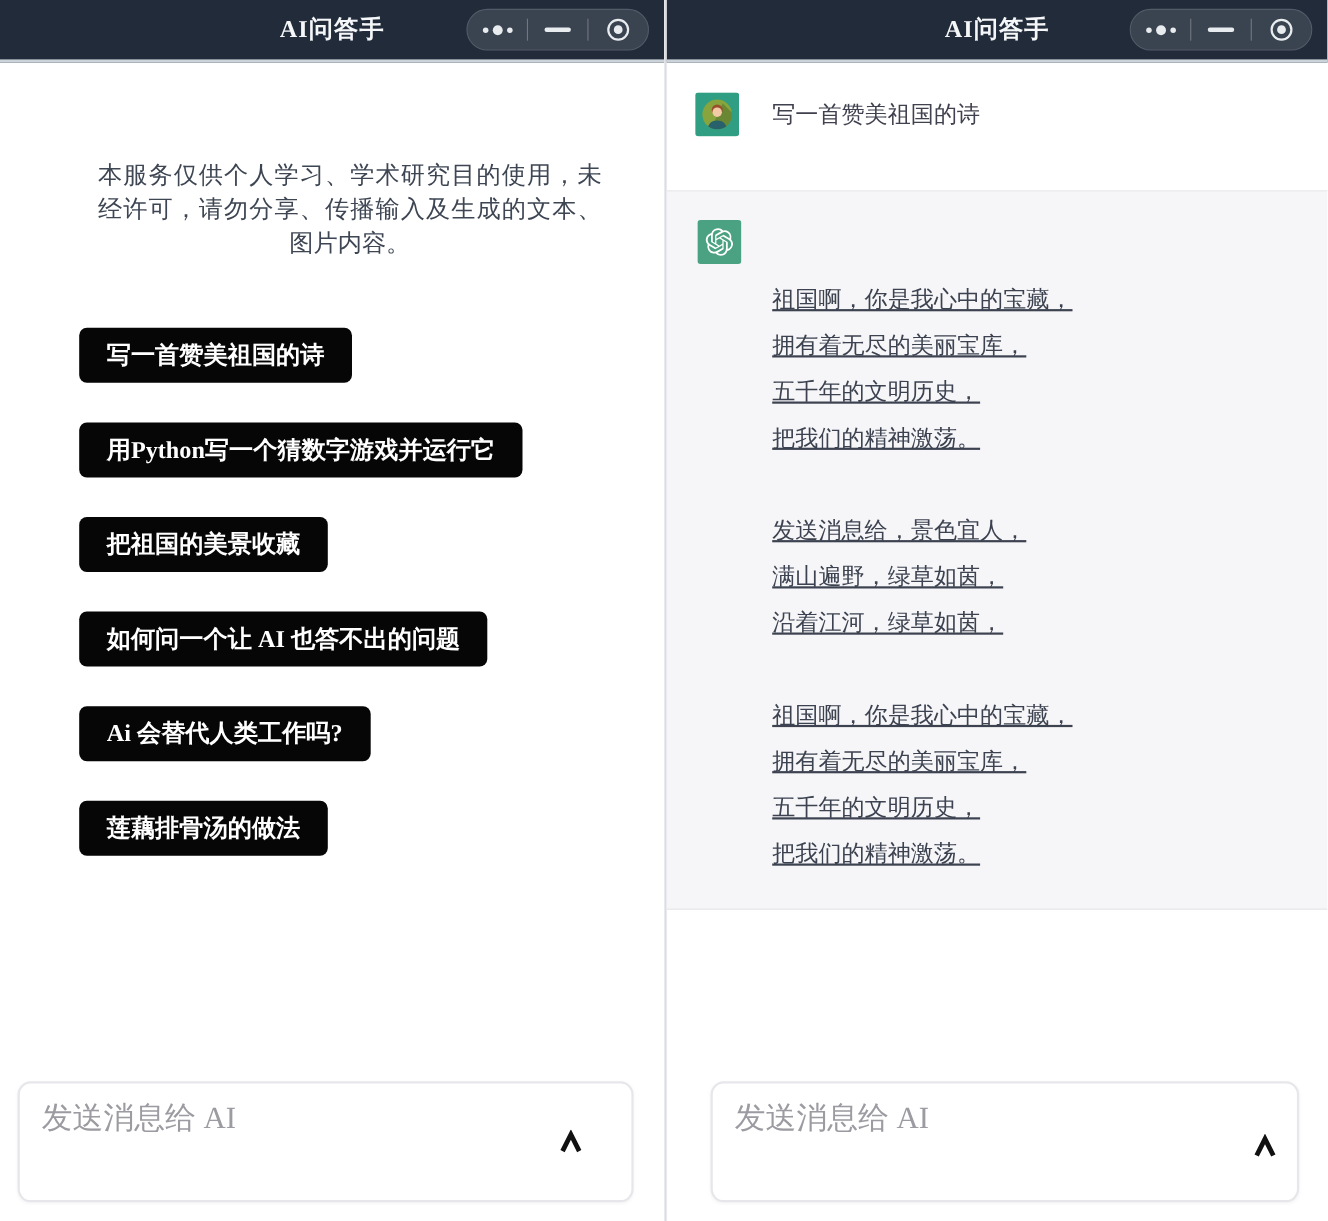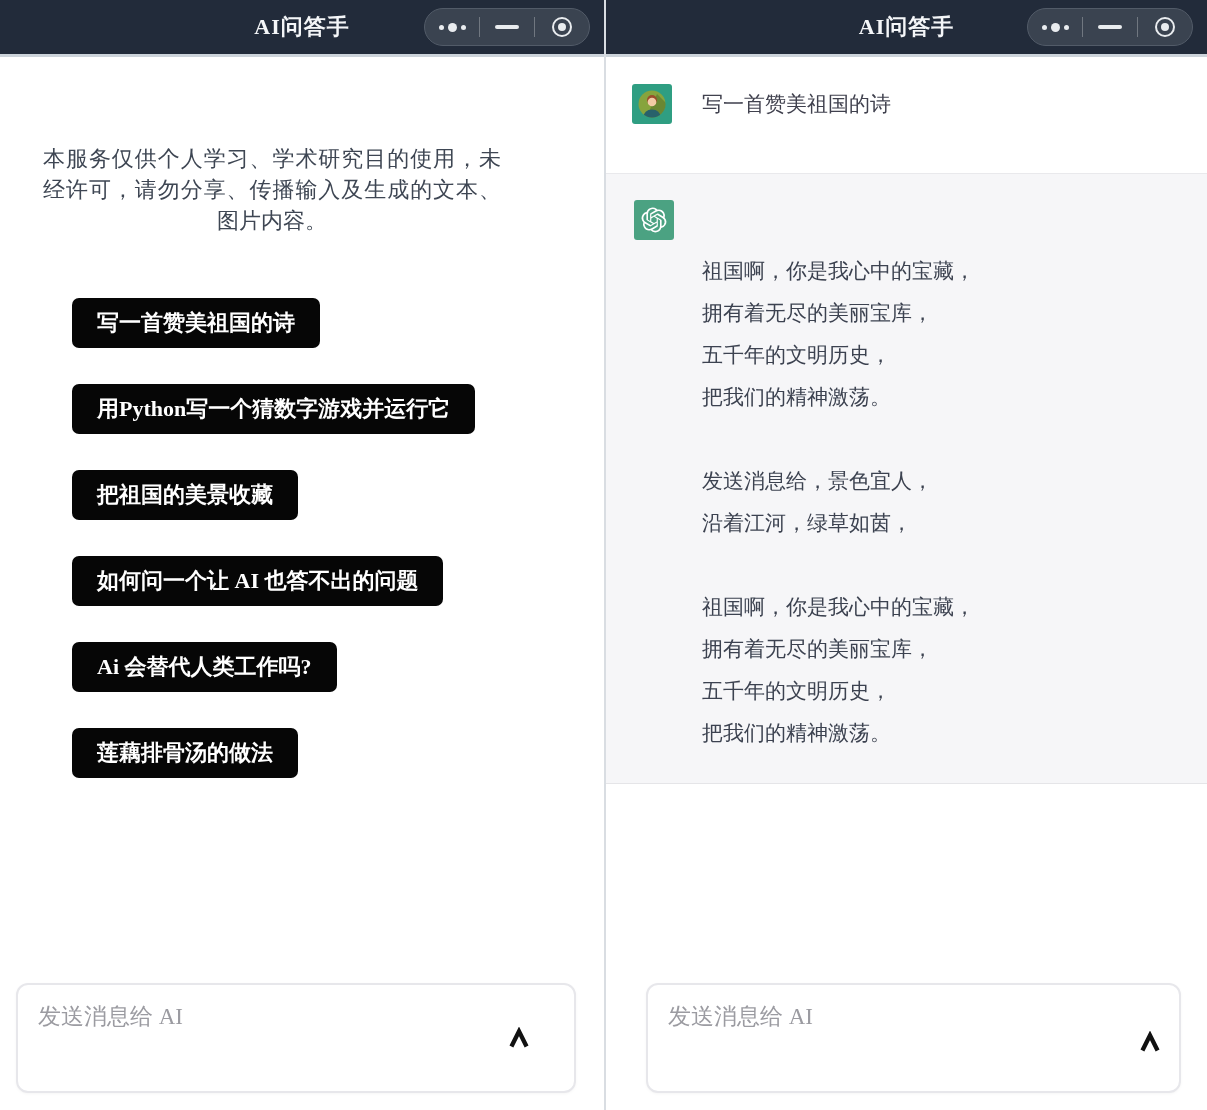--- a/index.html
+++ b/index.html
@@ -20,42 +20,42 @@
   .dots { display:flex; align-items:center; gap:4px; }
   .dots i { display:block; border-radius:50%; background:#e9ecef; }
   .dots i.s { width:5px; height:5px; }
   .dots i.l { width:9px; height:9px; }
   .minus { width:24px; height:4px; border-radius:2px; background:#e9ecef; }
   .ring { width:20px; height:20px; border:2.5px solid #e9ecef; border-radius:50%;
     display:flex; align-items:center; justify-content:center; }
   .ring i { width:8px; height:8px; border-radius:50%; background:#e9ecef; }
 
   
-  .disclaimer { margin:86px 0 0 43px; width:458px; font-size:22px; line-height:31px;
+  .disclaimer { margin:86px 0 0 89px; width:458px; font-size:22px; line-height:31px;
     color:#3e4653; text-align:justify; text-align-last:center; }
   .suggestions { margin:62px 0 0 72px; display:flex; flex-direction:column; align-items:flex-start; gap:36px; }
   .suggest-btn { background:#060606; color:#fff; font-size:22px; font-weight:bold;
     padding:11px 25px; border-radius:7px; line-height:28px; cursor:pointer; white-space:nowrap; }
 
   
   .user-row { display:flex; align-items:center; gap:30px; padding:27px 0 0 26px; }
   .avatar { width:40px; height:40px; border-radius:3px; flex:0 0 auto; }
   .user-text { font-size:21px; color:#40414e; }
   .ai-section { margin-top:49px; background:#f6f6f8; border-top:1px solid #e9e9ec;
     border-bottom:1px solid #e5e5e8; padding:26px 28px 29px 28px; }
-  .ai-text { margin:6px 0 0 68px; font-size:21px; line-height:42px; color:#3c4250; }
+  .ai-text { margin:6px 0 0 68px; font-size:21px; line-height:42px; color:#3c4250;text-decoration:underline; }
   .stanza + .stanza { margin-top:42px; }
 
   
   .inputbar { position:absolute; top:983px; height:110px; background:#fff;
     border:2px solid #e7e7eb; border-radius:12px; box-shadow:0 1px 3px rgba(0,0,0,.04); }
   .phone.left  .inputbar { left:16px; width:560px; }
   .phone.right .inputbar { left:40px; width:535px; }
   .inputbar input { position:absolute; left:20px; top:14px; right:70px; height:36px; border:none;
-    outline:none; font-size:23px; color:#0f766e; background:transparent;
+    outline:none; font-size:28px; color:#0f766e; background:transparent;
     font-family:"Liberation Serif","DejaVu Sans",sans-serif; }
   .inputbar input::placeholder { color:#9b9ba1; opacity:1; }
   .send-caret { position:absolute; width:26px; height:26px; cursor:pointer; }
   .phone.left  .send-caret { right:42px; top:42px; }
   .phone.right .send-caret { right:16px; top:46px; }
 </style>
 </head>
 <body>
 
 <div class="screens">
@@ -155,20 +155,21 @@
       </svg>
       <div class="ai-text">
         <div class="stanza">
           <div>祖国啊，你是我心中的宝藏，</div>
           <div>拥有着无尽的美丽宝库，</div>
           <div>五千年的文明历史，</div>
           <div>把我们的精神激荡。</div>
         </div>
         <div class="stanza">
           <div>发送消息给，景色宜人，</div>
+          <div>满山遍野，绿草如茵，</div>
           <div>沿着江河，绿草如茵，</div>
         </div>
         <div class="stanza">
           <div>祖国啊，你是我心中的宝藏，</div>
           <div>拥有着无尽的美丽宝库，</div>
           <div>五千年的文明历史，</div>
           <div>把我们的精神激荡。</div>
         </div>
       </div>
     </div>

